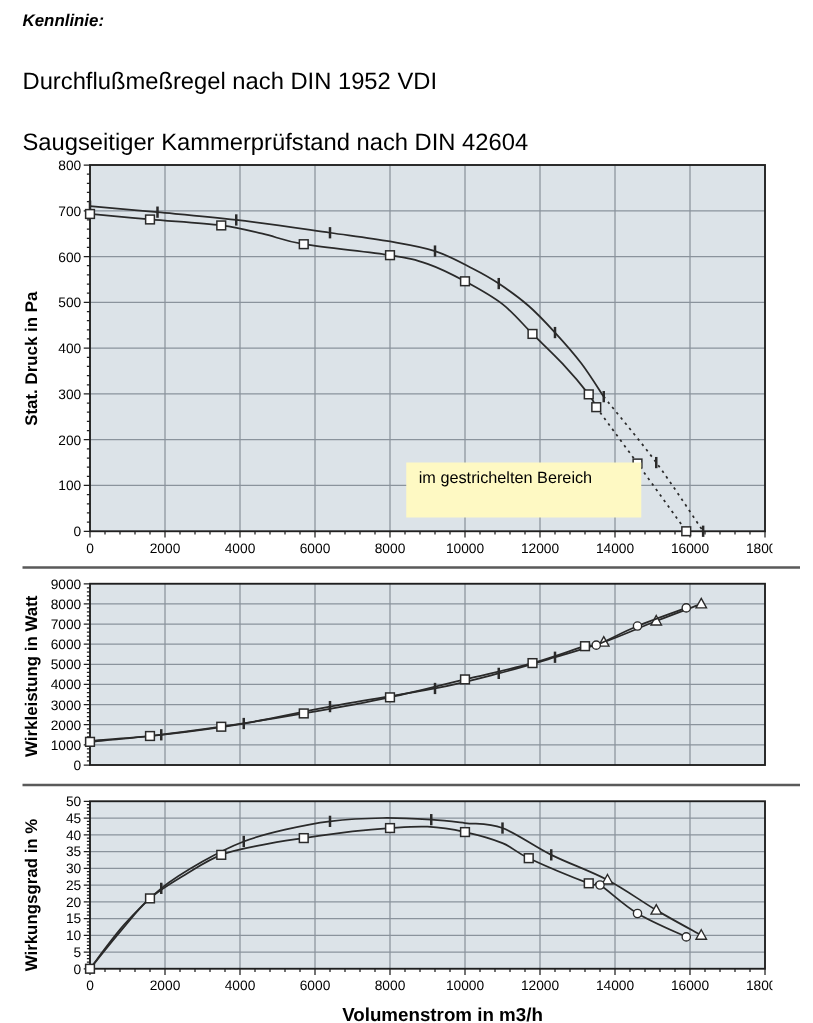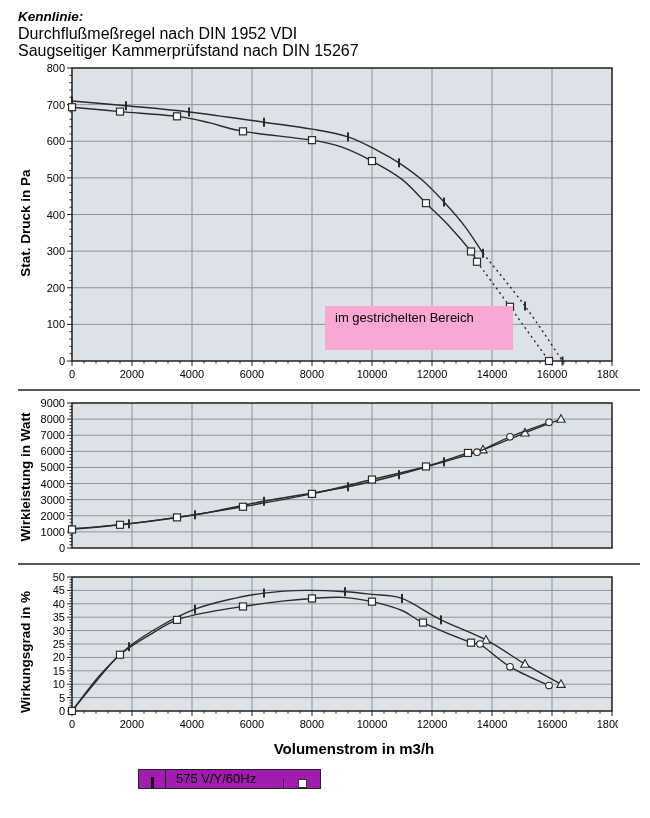--- a/index.html
+++ b/index.html
@@ -1,49 +1,49 @@
 <!DOCTYPE html>
 <html><head>
 <meta charset="utf-8">
 <style>
   html,body{margin:0;padding:0;background:#fff;color:#000;
     font-family:"Liberation Sans","DejaVu Sans",sans-serif;}
   .page{width:650px;height:818px;box-sizing:border-box;padding:8px 0 0 12px;position:relative;background:#fff;overflow:hidden;}
   .header{margin-bottom:4px;}
   .h-title{font-size:13.5px;font-weight:bold;font-style:italic;line-height:17px;padding-left:6px;}
-  .h-line{font-size:16px;line-height:17px;padding-left:6px;}
+  .h-line{font-size:19px;line-height:17px;padding-left:6px;margin-top:32px;}
   .chart-row{display:flex;position:relative;}
   .ycol{width:26px;position:relative;flex:0 0 26px;}
   .ytitle{position:absolute;left:50%;top:50%;transform:translate(-50%,-50%) rotate(-90deg);
     white-space:nowrap;font-weight:bold;font-size:13.5px;}
   svg.plot{display:block;}
   svg text{font-family:"Liberation Sans","DejaVu Sans",sans-serif;font-size:11px;fill:#000;}
   .sep{border:none;border-top:2px solid #5a5a5a;margin:7px 10px 7px 6px;}
-  .note{position:absolute;left:313px;top:243px;width:188px;height:44px;background:#f9a8d4;
+  .note{position:absolute;left:313px;top:243px;width:188px;height:44px;background:#fef9c3;
     font-size:13px;line-height:20px;padding:2px 0 0 10px;box-sizing:border-box;}
   .xtitle{margin-left:72px;width:540px;text-align:center;font-weight:bold;font-size:15px;margin-top:8px;}
   .legend{display:inline-flex;margin:12px 0 0 126px;border:1.6px solid #222;align-items:flex-end;background:#a21caf;}
   .lcell{display:flex;align-items:center;font-size:13px;}
   .lmark{justify-content:center;}
   .lmark-1{width:26px;}
   .lmark-2{width:36px;border-left:1.6px solid #222;}
   .ltext{padding:1px 10px 2px 10px;border-left:1.6px solid #222;}
   .ltext-1{width:118px;box-sizing:border-box;}
   .tickglyph{display:inline-block;width:3px;height:11px;background:#111;}
   .sqglyph{display:inline-block;width:7px;height:7px;border:1.5px solid #333;background:#fff;}
 </style>
 </head>
 <body>
 
 <div class="page">
 
   <div class="header">
     <div class="h-title">Kennlinie:</div>
     <div class="h-line">Durchflußmeßregel nach DIN 1952 VDI</div>
-    <div class="h-line">Saugseitiger Kammerprüfstand nach DIN 15267</div>
+    <div class="h-line">Saugseitiger Kammerprüfstand nach DIN 42604</div>
   </div>
 
   <div class="chart-row">
     <div class="ycol">
       <span class="ytitle">Stat. Druck in Pa</span>
     </div>
     <svg class="plot" id="plot0" width="580" height="319" viewBox="0 0 580 319">
         <rect x="34" y="5" width="540" height="293" fill="#dce3e8"></rect>
         <line x1="34" x2="574" y1="261.375" y2="261.375" stroke="#8a939c" stroke-width="1"></line>
         <line x1="34" x2="574" y1="224.75" y2="224.75" stroke="#8a939c" stroke-width="1"></line>

